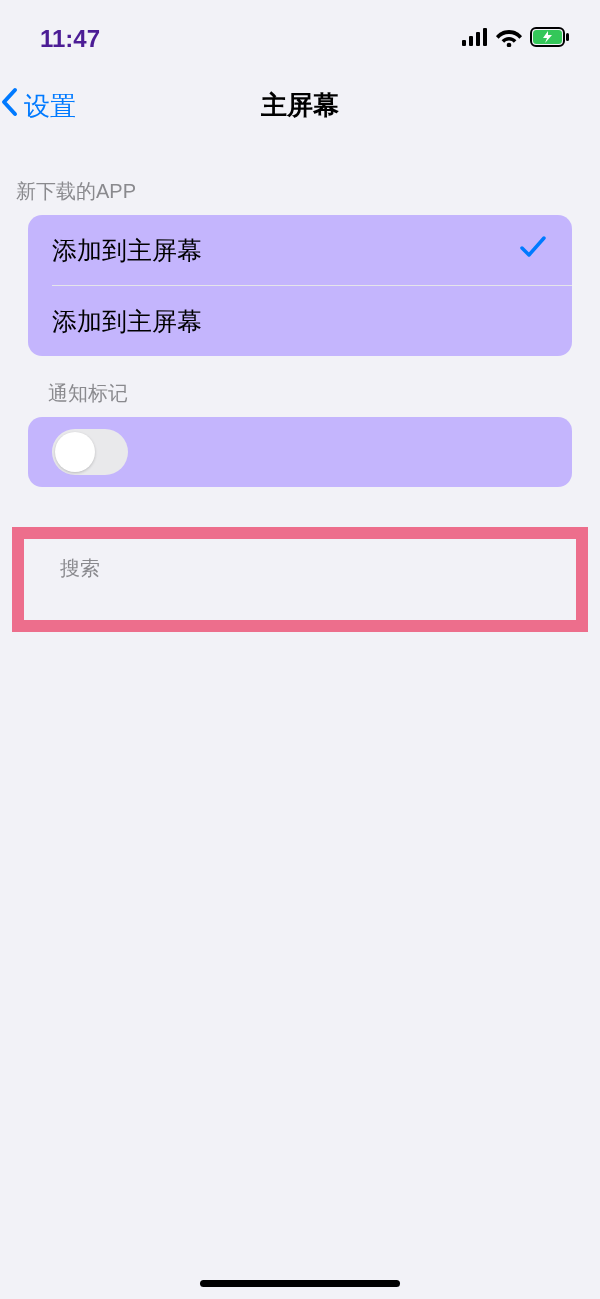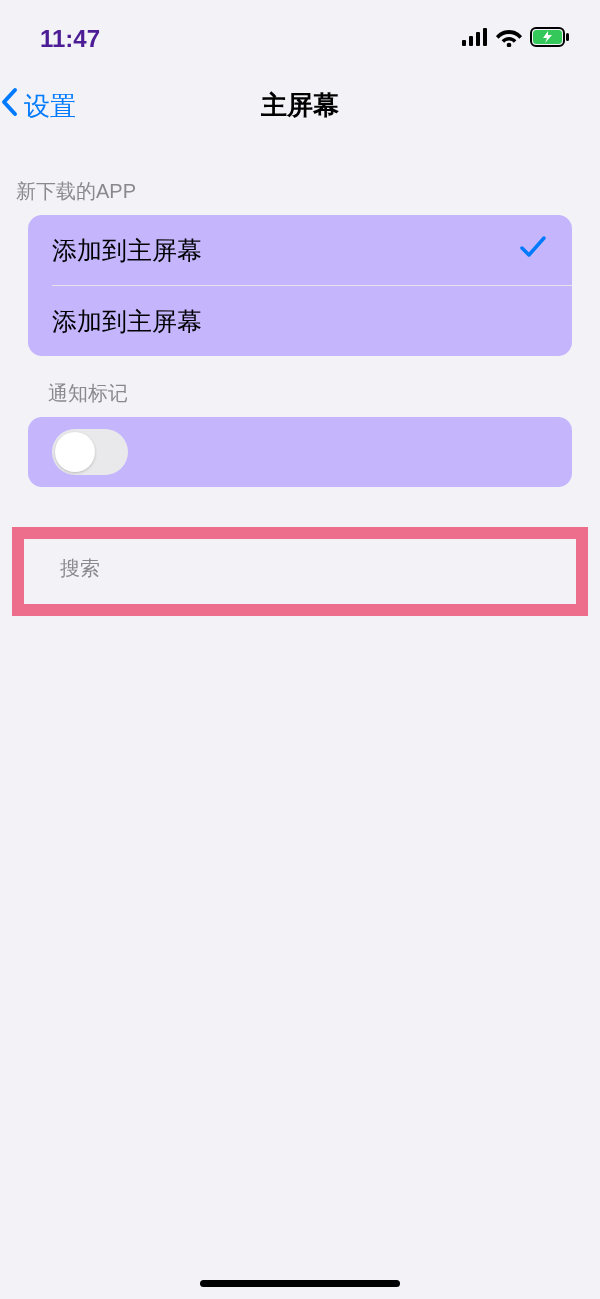--- a/index.html
+++ b/index.html
@@ -55,21 +55,21 @@
     .section-header {
       font-size: 20px;
       color: #8a8a8e;
       padding: 0 48px 10px 48px;
     }
     .sec1 { margin-top: 38px; padding-left: 16px; }
     .sec2 { margin-top: 24px; }
     .sec3-wrap { margin-top: 28px; padding: 12px; }
     .highlight-box {
       border: 12px solid #ed6e8c;
-      padding: 16px 0 12px 0;
+      padding: 16px 0 28px 0;
     }
     .highlight-box .section-header { padding-left: 36px; }
     .highlight-box .list-group { margin: 0 16px; }
     .list-group {
       background: #c4b5fd;
       border-radius: 14px;
       margin: 0 28px;
       overflow: hidden;
     }
     .list-row {

